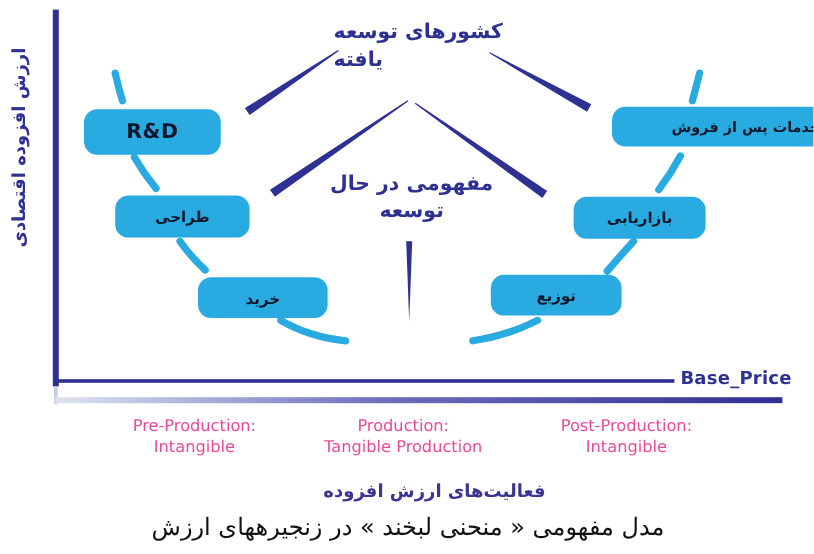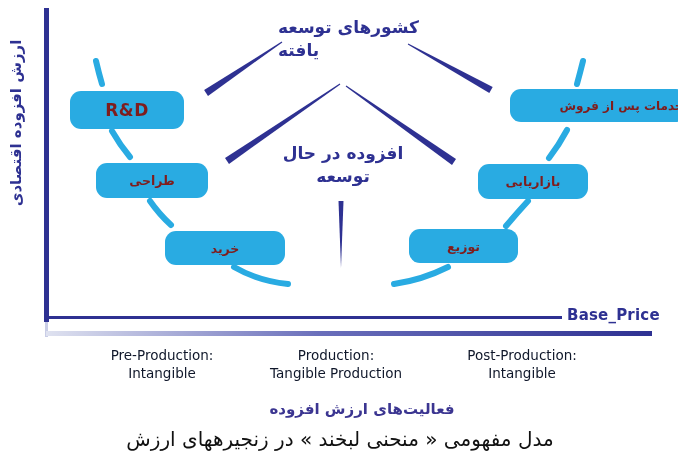--- a/index.html
+++ b/index.html
@@ -2,42 +2,42 @@
 <html lang="fa"><head>
 <meta charset="utf-8">
 <style>
   html,body{margin:0;padding:0;background:#ffffff;}
   .canvas{
     position:relative;width:678px;height:462px;background:#ffffff;overflow:hidden;
     font-family:"DejaVu Sans",sans-serif;
   }
   .layer{position:absolute;left:0;top:0;}
   .vbox{
-    position:absolute;background:#29ABE2;border-radius:11px;color:#7f1d1d;
+    position:absolute;background:#29ABE2;border-radius:11px;color:#0f172a;
     display:flex;align-items:center;justify-content:center;
     font-weight:bold;font-size:12.5px;direction:rtl;text-align:center;
   }
   .vbox.rnd{font-size:17px;letter-spacing:.5px;}
   .country-label{
     position:absolute;color:#2E3192;font-weight:bold;font-size:17px;
     line-height:23px;direction:rtl;white-space:nowrap;
   }
   .country-label .ln{display:block;}
   .ylabel{
     position:absolute;left:-80px;top:112px;width:196px;height:22px;
     transform:rotate(-90deg);transform-origin:center;
     color:#2E3192;font-weight:bold;font-size:15px;text-align:center;
     direction:rtl;white-space:nowrap;
   }
   .baseprice{
     position:absolute;left:567px;top:306px;color:#2E3192;
     font-size:15px;font-weight:600;letter-spacing:.2px;
   }
   .stage{
-    position:absolute;top:346px;width:180px;color:#0f172a;
+    position:absolute;top:346px;width:180px;color:#ec4899;
     font-size:13.5px;line-height:18px;text-align:center;
   }
   .stage .ln{display:block;}
   .xlabel{
     position:absolute;left:262px;top:400px;width:200px;text-align:center;
     color:#3B3591;font-size:15px;font-weight:600;direction:rtl;white-space:nowrap;
   }
   .caption{
     position:absolute;left:0;top:427px;width:648px;text-align:center;
     color:#111111;font-size:20px;direction:rtl;white-space:nowrap;padding-left:16px;
@@ -80,27 +80,27 @@
     </g>
   </svg>
 
   <div class="ylabel">ارزش افزوده اقتصادی</div>
 
   <div class="country-label" style="left:278px;top:16px;text-align:left;">
     <span class="ln">کشورهای توسعه</span>
     <span class="ln">یافته</span>
   </div>
   <div class="country-label" style="left:268px;top:142px;width:150px;text-align:center;">
-    <span class="ln">افزوده در حال</span>
+    <span class="ln">مفهومی در حال</span>
     <span class="ln">توسعه</span>
   </div>
 
   <div class="vbox rnd" style="left:70px;top:91px;width:114px;height:38px;">R&amp;D</div>
   <div class="vbox" style="left:96px;top:163px;width:112px;height:35px;">طراحی</div>
-  <div class="vbox" style="left:165px;top:231px;width:120px;height:34px;">خرید</div>
+  <div class="vbox" style="left:165px;top:231px;width:108px;height:34px;">خرید</div>
   <div class="vbox" style="left:409px;top:229px;width:109px;height:34px;">توزیع</div>
   <div class="vbox" style="left:478px;top:164px;width:110px;height:35px;">بازاریابی</div>
   <div class="vbox" style="left:510px;top:89px;width:131px;height:33px;font-size:12px;padding-left:46px;">خدمات پس از فروش</div>
 
   <div class="baseprice">Base_Price</div>
 
   <div class="stage" style="left:72px;">
     <span class="ln">Pre-Production:</span>
     <span class="ln">Intangible</span>
   </div>

